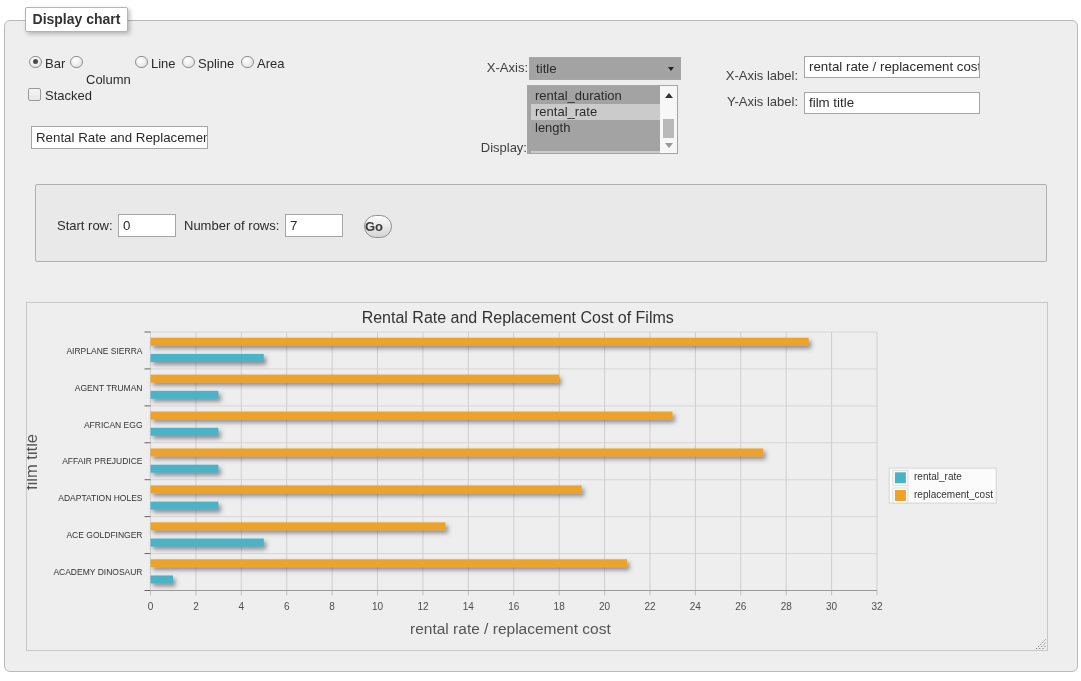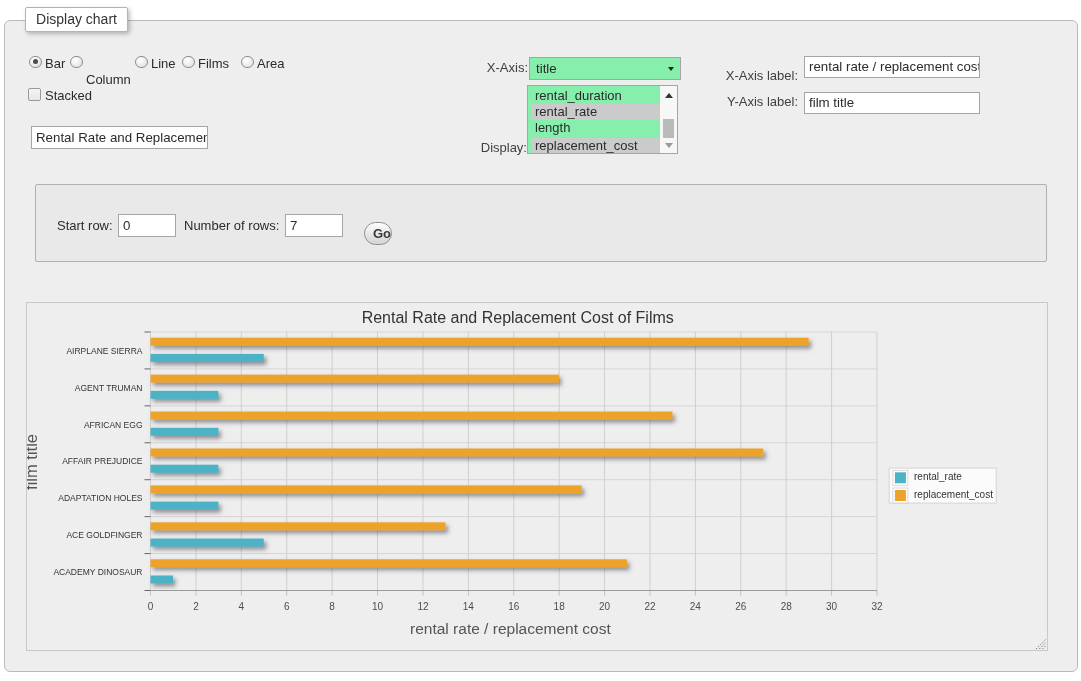--- a/index.html
+++ b/index.html
@@ -9,91 +9,91 @@
 .lbl { font-size:13px; color:#2b2b2b; }
 .rlbl { font-size:13px; color:#404040; text-align:right; }
 .fieldset {
   left:4px; top:19.5px; width:1074px; height:652.5px;
   background:#eeeeee; border:1px solid #bababa; border-radius:6px;
 }
 .legendbox {
   left:25px; top:7px; width:103px; height:25px;
   background:#fff; border:1px solid #b3b3b3; border-radius:2px;
   box-shadow:2px 2px 4px rgba(0,0,0,0.25);
-  font-size:14px; font-weight:normal; color:#333;
+  font-size:14px; font-weight:bold; color:#333;
   line-height:22px; text-align:center;
 }
 .radio {
   width:12.5px; height:12.5px; border-radius:50%;
   border:1px solid #8f8f8f;
   background:radial-gradient(circle at 38% 32%, #fcfcfc 15%, #e3e3e3 75%);
 }
 .radio.on::after {
   content:""; position:absolute; left:2.8px; top:2.8px; width:5px; height:5px;
   border-radius:50%; background:#4a4a4a;
 }
 .checkbox {
   width:13px; height:13px; border:1px solid #9a9a9a; border-radius:2px;
   background:linear-gradient(#f5f5f5,#e7e7e7);
 }
 .tinput {
   border:1px solid #a5a5a5; background:#fff; font-size:13.3px; color:#2b2b2b;
   padding:0 0 0 4px; line-height:20px; white-space:nowrap; overflow:hidden;
 }
 .selectbox {
-  border:1px solid #a5a5a5; background:#86efac; font-size:13.3px; color:#2b2b2b;
+  border:1px solid #a5a5a5; background:#a3a3a3; font-size:13.3px; color:#2b2b2b;
 }
 </style>
 </head>
 <body>
 <div class="abs fieldset"></div>
 <div class="abs legendbox">Display chart</div>
 
 <div class="abs radio on" style="left:29px; top:55.5px;"></div>
 <div class="abs lbl" style="left:45px; top:56px;">Bar</div>
 <div class="abs radio" style="left:70px; top:55.5px;"></div>
 <div class="abs lbl" style="left:86px; top:72px;">Column</div>
 <div class="abs radio" style="left:135px; top:55.5px;"></div>
 <div class="abs lbl" style="left:151px; top:56px;">Line</div>
 <div class="abs radio" style="left:182px; top:55.5px;"></div>
-<div class="abs lbl" style="left:198px; top:56px;">Films</div>
+<div class="abs lbl" style="left:198px; top:56px;">Spline</div>
 <div class="abs radio" style="left:241px; top:55.5px;"></div>
 <div class="abs lbl" style="left:257px; top:56px;">Area</div>
 
 <div class="abs checkbox" style="left:28px; top:88px;"></div>
 <div class="abs lbl" style="left:45px; top:87.5px;">Stacked</div>
 
 <div class="abs tinput" style="left:31px; top:126px; width:177px; height:23px; line-height:21px;">Rental Rate and Replacement Cost of Films</div>
 
 <div class="abs rlbl" style="left:428px; top:60px; width:100px;">X-Axis:</div>
 <div class="abs selectbox" style="left:529px; top:56.5px; width:152px; height:23.5px; line-height:22px; padding-left:6px;">title<span style="position:absolute; right:6px; top:9px; width:0; height:0; border-left:3px solid transparent; border-right:3px solid transparent; border-top:4.5px solid #222;"></span></div>
 <div class="abs rlbl" style="left:698px; top:60px; width:100px;margin-top:8px;">X-Axis label:</div>
 <div class="abs tinput" style="left:804px; top:56px; width:176px; height:22px;">rental rate / replacement cost</div>
 
 <div class="abs rlbl" style="left:427px; top:139.5px; width:100px;">Display:</div>
 <div class="abs selectbox" style="left:527px; top:85px; width:151px; height:68.5px; overflow:hidden; font-size:13px; padding:2px 0 0 3px;">
   <div style="padding-left:4px; height:15.8px;">rental_duration</div>
   <div style="padding-left:4px; height:15.8px; background:#cbcbcb;">rental_rate</div>
-  <div style="padding-left:4px; height:18px;">length</div>
+  <div style="padding-left:4px; height:31px;">length</div>
   <div style="padding-left:4px; height:15.8px; background:#cbcbcb;">replacement_cost</div>
   <div style="position:absolute; right:0; top:0; width:17px; height:66.5px; background:#f7f7f7;">
     <div style="position:absolute; top:7px; left:4.5px; width:0; height:0; border-left:4px solid transparent; border-right:4px solid transparent; border-bottom:5px solid #333;"></div>
     <div style="position:absolute; top:33px; left:3px; width:11px; height:19px; background:#b9b9b9;"></div>
     <div style="position:absolute; bottom:5px; left:4.5px; width:0; height:0; border-left:4px solid transparent; border-right:4px solid transparent; border-top:5px solid #999;"></div>
   </div>
 </div>
 <div class="abs rlbl" style="left:698px; top:94px; width:100px;">Y-Axis label:</div>
 <div class="abs tinput" style="left:804px; top:92px; width:176px; height:22px;">film title</div>
 
 <div class="abs" style="left:35px; top:184px; width:1012px; height:78px; background:#e9e9e9; border:1px solid #b0b0b0; border-radius:2px;"></div>
 <div class="abs lbl" style="left:57px; top:217.5px;">Start row:</div>
 <div class="abs tinput" style="left:118px; top:214px; width:58px; height:23px; line-height:21px;">0</div>
 <div class="abs lbl" style="left:184px; top:217.5px;">Number of rows:</div>
 <div class="abs tinput" style="left:285px; top:214px; width:58px; height:23px; line-height:21px;">7</div>
-<div class="abs" style="left:364px; top:215px; width:28px; height:23px; border:1px solid #8f8f8f; border-radius:12px; background:linear-gradient(#fdfdfd,#d4d4d4); font-size:13px; font-weight:bold; color:#3a3a3a; text-align:right; line-height:21px;margin-top:7px;">Go</div>
+<div class="abs" style="left:364px; top:215px; width:28px; height:23px; border:1px solid #8f8f8f; border-radius:12px; background:linear-gradient(#fdfdfd,#d4d4d4); font-size:13px; font-weight:bold; color:#3a3a3a; text-align:left; line-height:21px;">Go</div>
 
 <div class="abs" style="left:26px; top:302px; width:1022px; height:349px; border:1px solid #c8c8c8;">
 <svg width="1022" height="349" style="position:absolute;left:0;top:0;" font-family="Liberation Sans, sans-serif">
 <defs>
         <filter id="sh" x="-30%" y="-80%" width="160%" height="300%">
           <feDropShadow dx="2.5" dy="3" stdDeviation="2.3" flood-color="#50505a" flood-opacity="0.6"></feDropShadow>
         </filter>
       </defs>
 <text x="490.7" y="20.3" text-anchor="middle" font-size="16" fill="#333333">Rental Rate and Replacement Cost of Films</text>
 <line x1="123.5" y1="29.00" x2="850" y2="29.00" stroke="#d6d6d6" stroke-width="1"></line>

